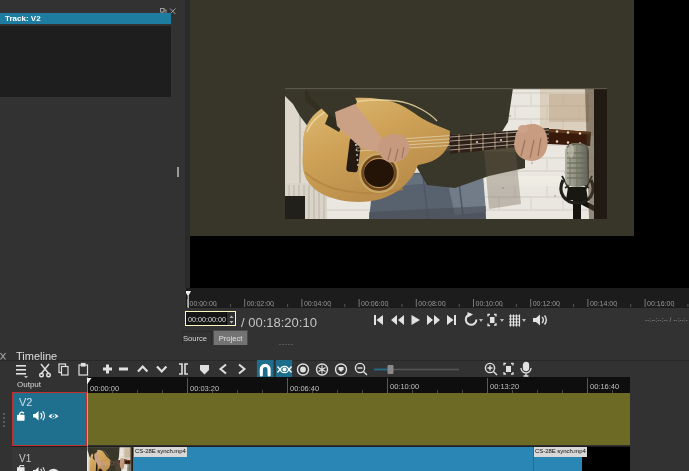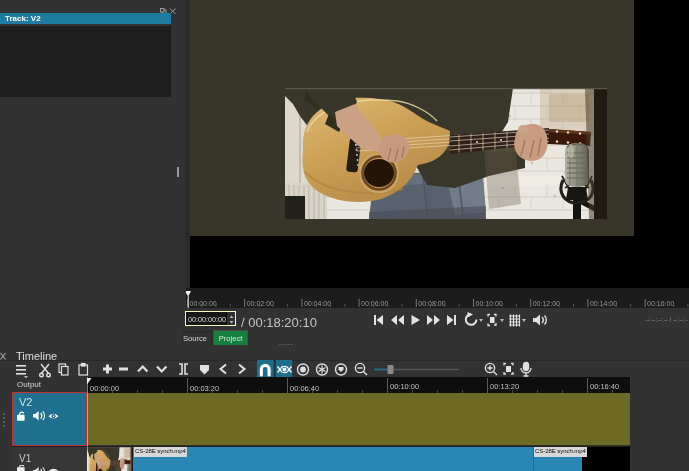--- a/index.html
+++ b/index.html
@@ -219,21 +219,21 @@
   </g>
   <path d="M152 7 l4 0 l-2 3 Z" fill="#bbb"></path>
 
   <path d="M163 6 h3 l4 -3.5 v11 l-4 -3.5 h-3 Z"></path>
   <path d="M172 5 a4 4 0 0 1 0 6 M174.5 3.5 a6.5 6.5 0 0 1 0 9" fill="none" stroke="#e2e2e2" stroke-width="1.4"></path>
 </svg>
 </div>
 <div class="abs" style="left:645px;top:316px;width:44px;overflow:hidden;font-size:6.5px;color:#8f8f8f;white-space:nowrap">--:--:--:-- / --:--:-</div>
 
 <div class="abs" style="left:182px;top:331px;width:30px;height:15px;background:#313131;border:1px solid #292929;color:#d6d6d6;font-size:7.6px;text-align:left;line-height:14px">Source</div>
-<div class="abs" style="left:213px;top:330px;width:35px;height:16px;background:#15803d;border:1px solid #4a4a4a;border-bottom:none;color:#e2e2e2;font-size:7.6px;text-align:center;line-height:15px">Project</div>
+<div class="abs" style="left:213px;top:330px;width:35px;height:16px;background:#737373;border:1px solid #4a4a4a;border-bottom:none;color:#e2e2e2;font-size:7.6px;text-align:center;line-height:15px">Project</div>
 
 <div class="abs" style="left:279px;top:344px;width:14px;height:2px;background:repeating-linear-gradient(90deg,#555 0 1.5px,transparent 1.5px 3px)"></div>
 
 <div class="abs" style="left:0;top:345px;width:689px;height:126px;background:#323232"></div>
 <svg class="abs" style="left:0;top:352px" width="8" height="9">
       <path d="M0.5 1 L5.5 7.5 M5.5 1 L0.5 7.5" stroke="#a8a8a8" stroke-width="1.1" fill="none"></path>
     </svg>
 <div class="abs" style="left:16px;top:350px;font-size:11px;color:#dedede">Timeline</div>
 <div class="abs" style="left:0;top:359.5px;width:689px;height:1px;background:#282828"></div>
 

